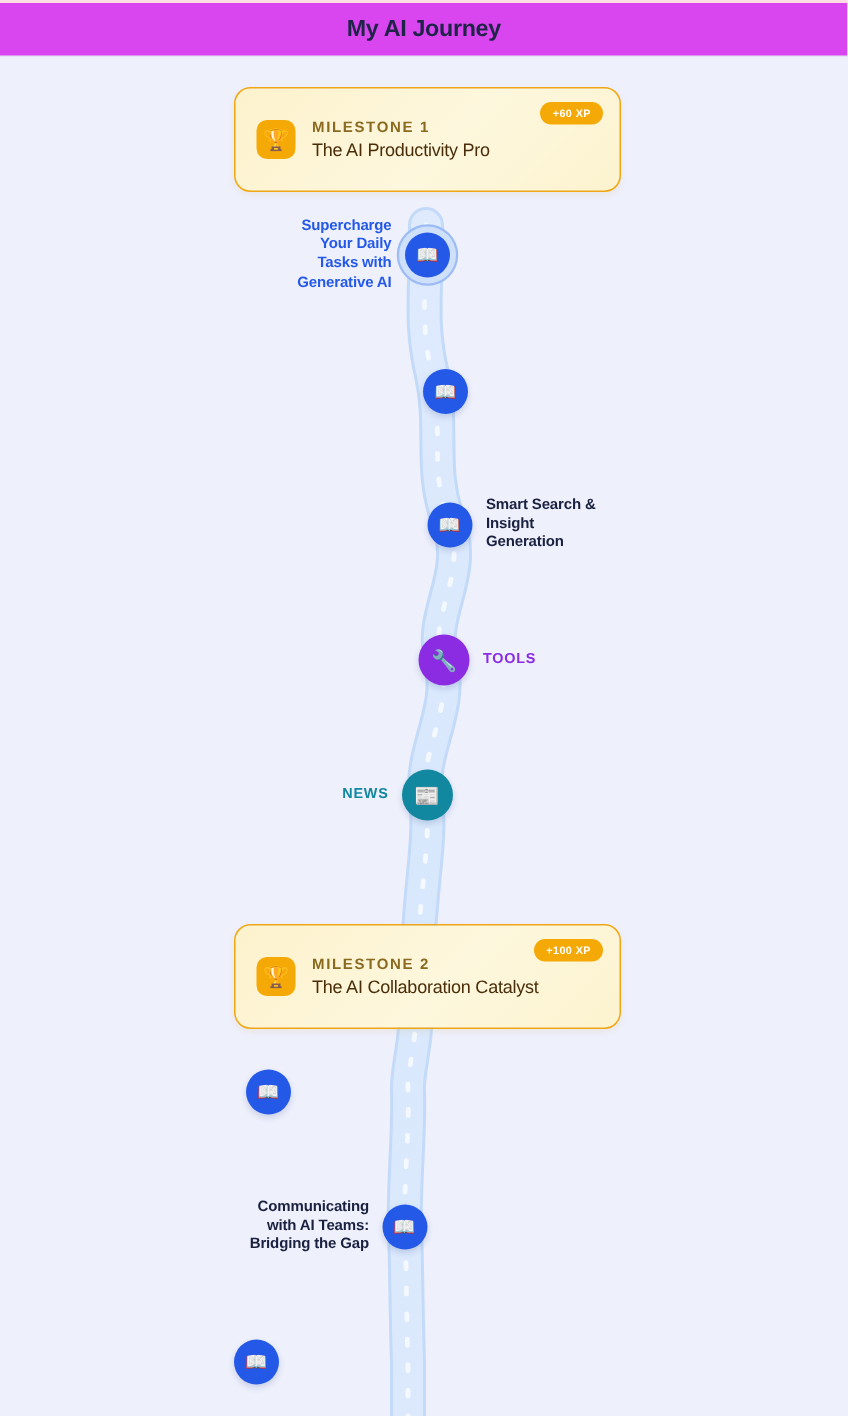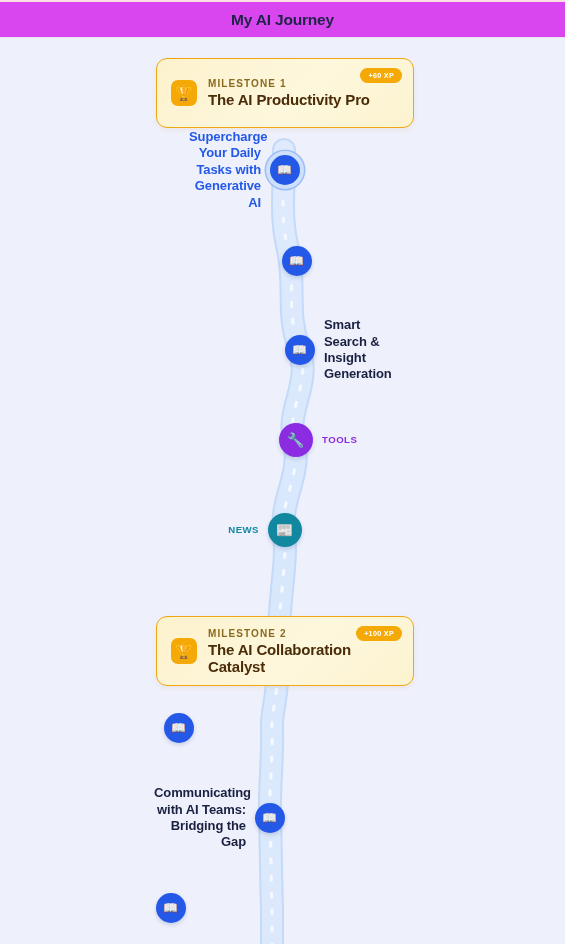--- a/index.html
+++ b/index.html
@@ -67,22 +67,22 @@
   }
   .ms-text { display: flex; flex-direction: column; gap: 2px; }
   .ms-kicker {
     font-size: 10px;
     font-weight: 700;
     letter-spacing: 1.1px;
     color: #8a6a20;
     text-transform: uppercase;
   }
   .ms-title {
-    font-size: 15px;
-    font-weight: 700;
+    font-size: 12px;
+    font-weight: 400;
     color: #4a2d08;
     letter-spacing: -0.15px;
   }
   .xp-badge {
     position: absolute;
     top: 9px; right: 11px;
     background: #f5a906;
     color: #ffffff;
     font-size: 7.2px;
     font-weight: 700;
@@ -109,21 +109,21 @@
     box-shadow: 0 0 0 4px #cfe0fb, 0 0 0 5.5px #9dbcf5, 0 2px 5px rgba(30,50,120,0.20);
   }
   .node-label {
     font-weight: 700;
     color: #2459e8;
     line-height: 1.26;
     letter-spacing: -0.1px;
   }
   .node.left .node-label { text-align: right; margin-right: 9px; order: -1; }
   .node.right .node-label { text-align: left;  margin-left: 9px; }
-  .label-lesson { font-size: 13px; }
+  .label-lesson { font-size: 10px; }
   .label-cat { font-size: 9.6px; font-weight: 700; letter-spacing: 0.5px; }
 </style>
 </head>
 <body>
 
 <div id="app">
 
   <div class="top-accent"></div>
 
   <div class="header">

